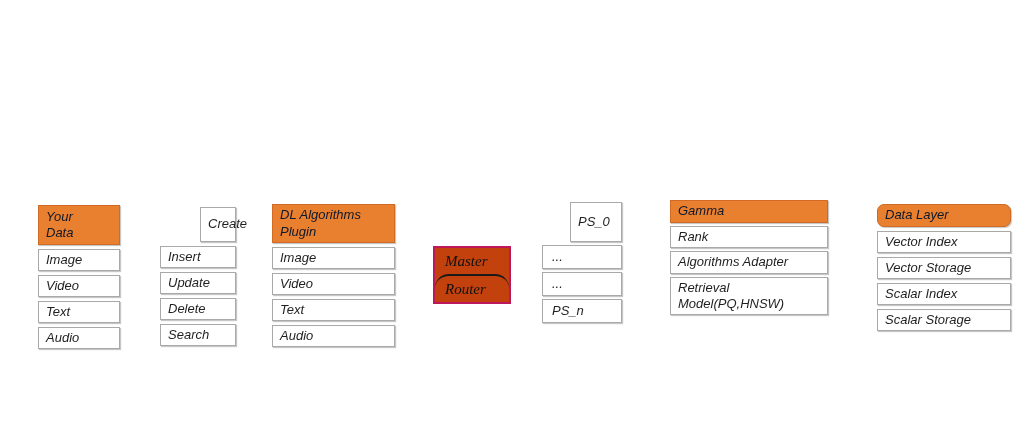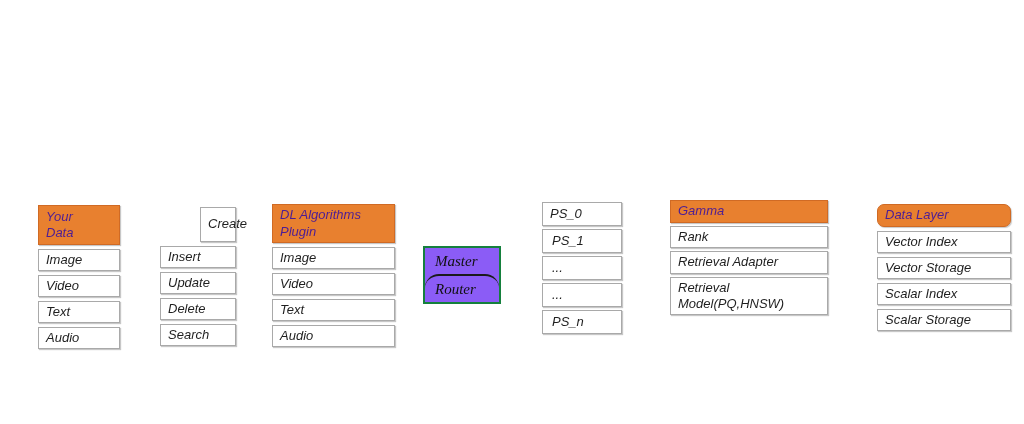--- a/index.html
+++ b/index.html
@@ -32,31 +32,31 @@
     font-style: italic;
     font-size: 13px;
     line-height: 1.25;
     color: #1f1f1f;
     height: 22px;
     flex: 0 0 auto;
   }
   .hdr {
     background: #e8802f;
     border: 1px solid #d06a24;
-    color: #4c1d95;
+    color: #0f172a;
   }
   .gap3 { gap: 3px; }
   .master {
     position: absolute;
-    left: 423px;
+    left: 433px;
     top: 246px;
     width: 78px;
     box-sizing: border-box;
-    border: 2px solid #15803d;
-    background: #8b5cf6;
+    border: 2px solid #be185d;
+    background: #c2410c;
   }
   .mrow {
     height: 26px;
     display: flex;
     align-items: center;
     padding-left: 10px;
     font-family: "Liberation Serif", "DejaVu Serif", serif;
     font-style: italic;
     font-size: 15px;
     color: #111111;
@@ -91,31 +91,30 @@
     <div class="cell">Text</div>
     <div class="cell">Audio</div>
   </div>
 
   <div class="master">
     <div class="mrow">Master</div>
     <div class="mrow">Router</div>
   </div>
 
   <div class="box-col gap3" style="left:542px; top:202px; width:80px; gap:3px;">
-    <div class="cell" style="height:24px; ">PS_0</div>
-    <div class="cell" style="height:24px; padding-left:9px;">PS_1</div>
+    <div class="cell" style="height:40px; margin-left:28px;">PS_0</div>
     <div class="cell" style="height:24px; padding-left:9px;">...</div>
     <div class="cell" style="height:24px; padding-left:9px;">...</div>
     <div class="cell" style="height:24px; padding-left:9px;">PS_n</div>
   </div>
 
   <div class="box-col gap3" style="left:670px; top:200px; width:158px;">
     <div class="cell hdr" style="height:23px;">Gamma</div>
     <div class="cell" style="height:22px;">Rank</div>
-    <div class="cell" style="height:23px;">Retrieval Adapter</div>
+    <div class="cell" style="height:23px;">Algorithms Adapter</div>
     <div class="cell" style="height:38px;">Retrieval Model(PQ,HNSW)</div>
   </div>
 
   <div class="box-col" style="left:877px; top:204px; width:134px;">
     <div class="cell hdr" style="height:23px;border-radius:7px;">Data Layer</div>
     <div class="cell">Vector Index</div>
     <div class="cell">Vector Storage</div>
     <div class="cell">Scalar Index</div>
     <div class="cell">Scalar Storage</div>
   </div>

